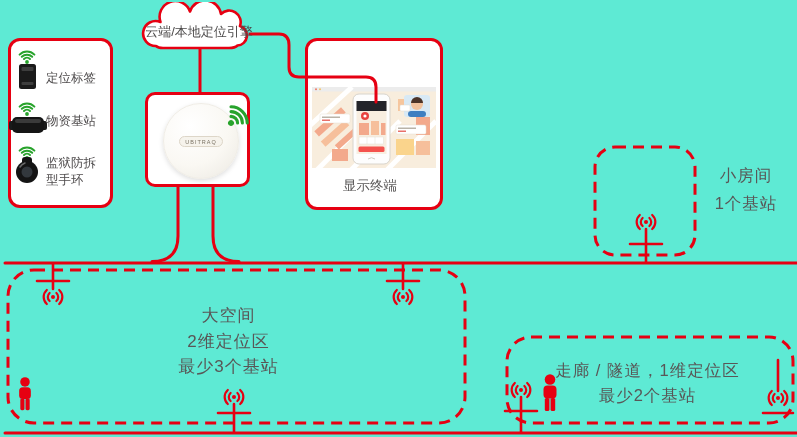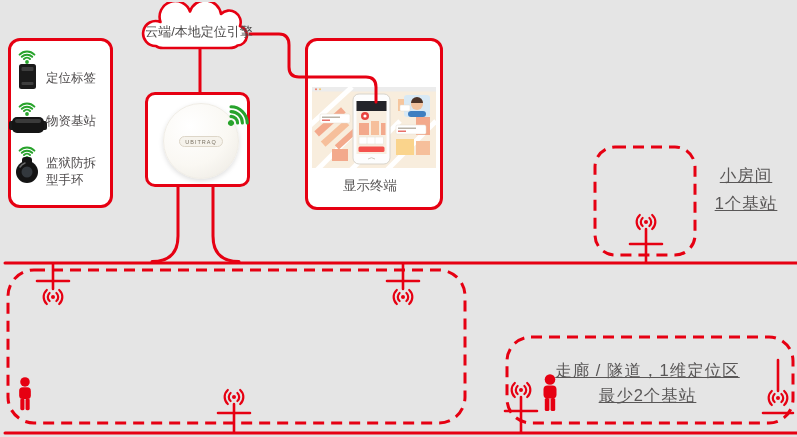--- a/index.html
+++ b/index.html
@@ -2,21 +2,21 @@
 <html><head>
 <meta charset="utf-8">
 <style>
   :root{
     --red:#e60012;
     --green:#28a32c;
     --gray:#595757;
   }
   html,body{margin:0;padding:0;background:#fff;}
   .stage{
-    position:relative;width:797px;height:437px;background:#e5e5e5;overflow:hidden;
+    position:relative;width:797px;height:437px;background:#5eead4;overflow:hidden;
     font-family:"Liberation Sans",sans-serif;color:var(--gray);
   }
   .abs{position:absolute;}
   .box{position:absolute;border:3px solid var(--red);background:#fff;box-sizing:border-box;}
   .legend-box{left:8px;top:38px;width:105px;height:170px;border-radius:12px;z-index:1;}
   .anchor-box{left:145px;top:92px;width:105px;height:95px;border-radius:10px;z-index:1;}
   .display-box{left:305px;top:38px;width:138px;height:172px;border-radius:12px;z-index:1;}
   .overlay{position:absolute;left:0;top:0;z-index:5;pointer-events:none;}
   .cloud-svg{position:absolute;left:133px;top:2px;z-index:6;pointer-events:none;}
   .t{position:absolute;z-index:7;color:var(--gray);}
@@ -31,21 +31,21 @@
   .brand-pill{
     left:179px;top:136px;width:44px;height:11px;z-index:7;
     background:#f6f3ec;border:1px solid #ddd6c8;border-radius:6px;
     font-size:5.5px;line-height:11px;text-align:center;letter-spacing:1px;color:#7a7264;box-sizing:border-box;
   }
   .anchor-disc{
     left:163px;top:103px;width:76px;height:76px;border-radius:50%;z-index:2;
     background:radial-gradient(circle at 35% 30%, #ffffff 0%, #faf8f3 55%, #ebe8e1 100%);
     border:1px solid #f0ede6;box-shadow:0 2px 5px rgba(0,0,0,0.13);box-sizing:border-box;
   }
-  .zone-text{position:absolute;z-index:7;text-align:center;color:var(--gray);letter-spacing:1px;text-decoration:underline;}
+  .zone-text{position:absolute;z-index:7;text-align:center;color:var(--gray);letter-spacing:1px;}
   .zone-large{left:126px;top:303px;width:205px;font-size:17px;line-height:25.5px;}
   .zone-small{left:702px;top:162px;width:88px;font-size:16.5px;line-height:27.5px;}
   .zone-corridor{left:535px;top:358px;width:225px;font-size:16.5px;line-height:25px;}
   .dash{fill:none;stroke:var(--red);stroke-width:3;stroke-dasharray:11 7;}
   .wire{fill:none;stroke:var(--red);stroke-width:3;stroke-linecap:round;}
   .ant{stroke:var(--red);stroke-width:2.6;stroke-linecap:round;fill:none;}
 </style>
 </head>
 <body>
 
@@ -220,20 +220,25 @@
   <div class="t cloud-label">云端/本地定位引擎</div>
 
 
   <div class="t legend-label ll1">定位标签</div>
   <div class="t legend-label ll2">物资基站</div>
   <div class="t legend-label ll3a">监狱防拆</div>
   <div class="t legend-label ll3b">型手环</div>
 
   <div class="t terminal-label">显示终端</div>
 
+  <div class="zone-text zone-large">
+    <div>大空间</div>
+    <div>2维定位区</div>
+    <div>最少3个基站</div>
+  </div>
 
   <div class="zone-text zone-small">
     <div>小房间</div>
     <div>1个基站</div>
   </div>
 
   <div class="zone-text zone-corridor">
     <div>走廊 / 隧道，1维定位区</div>
     <div>最少2个基站</div>
   </div>

